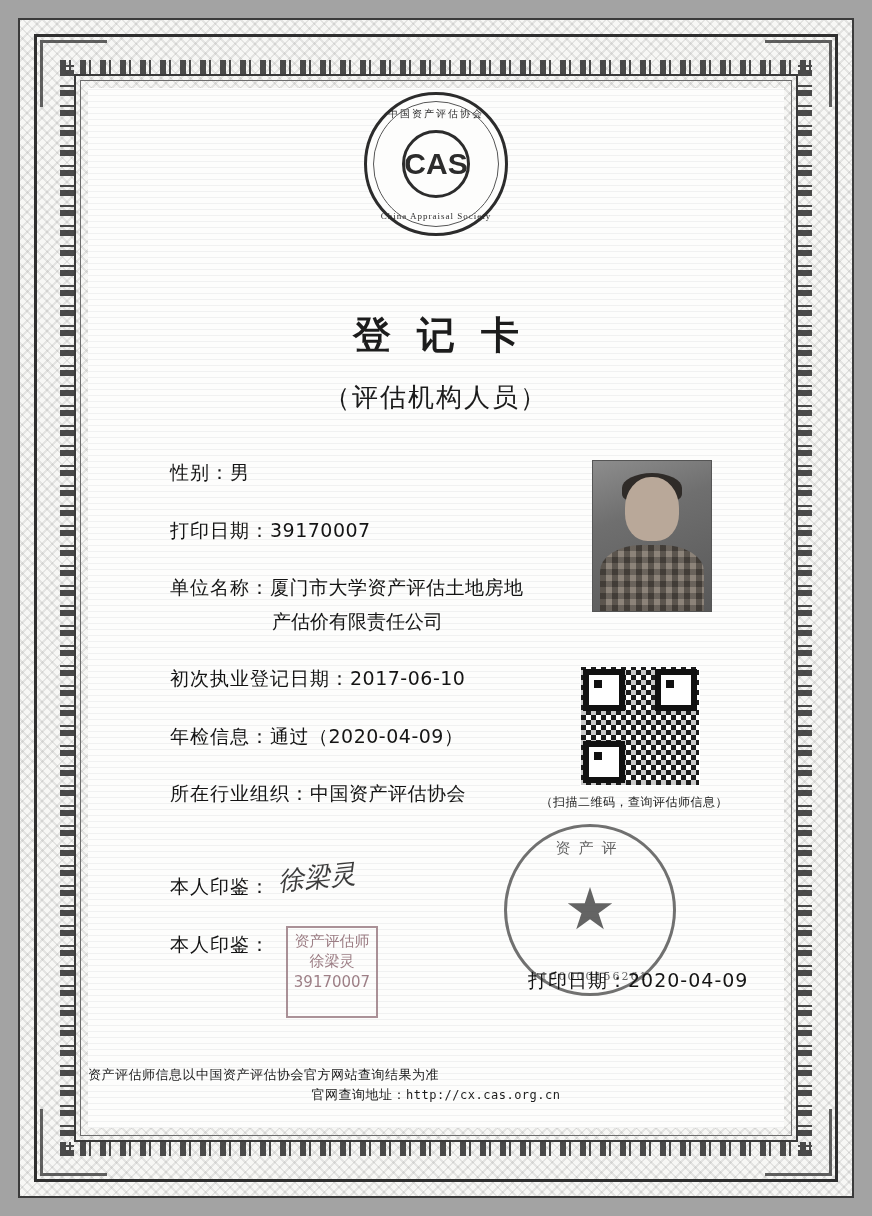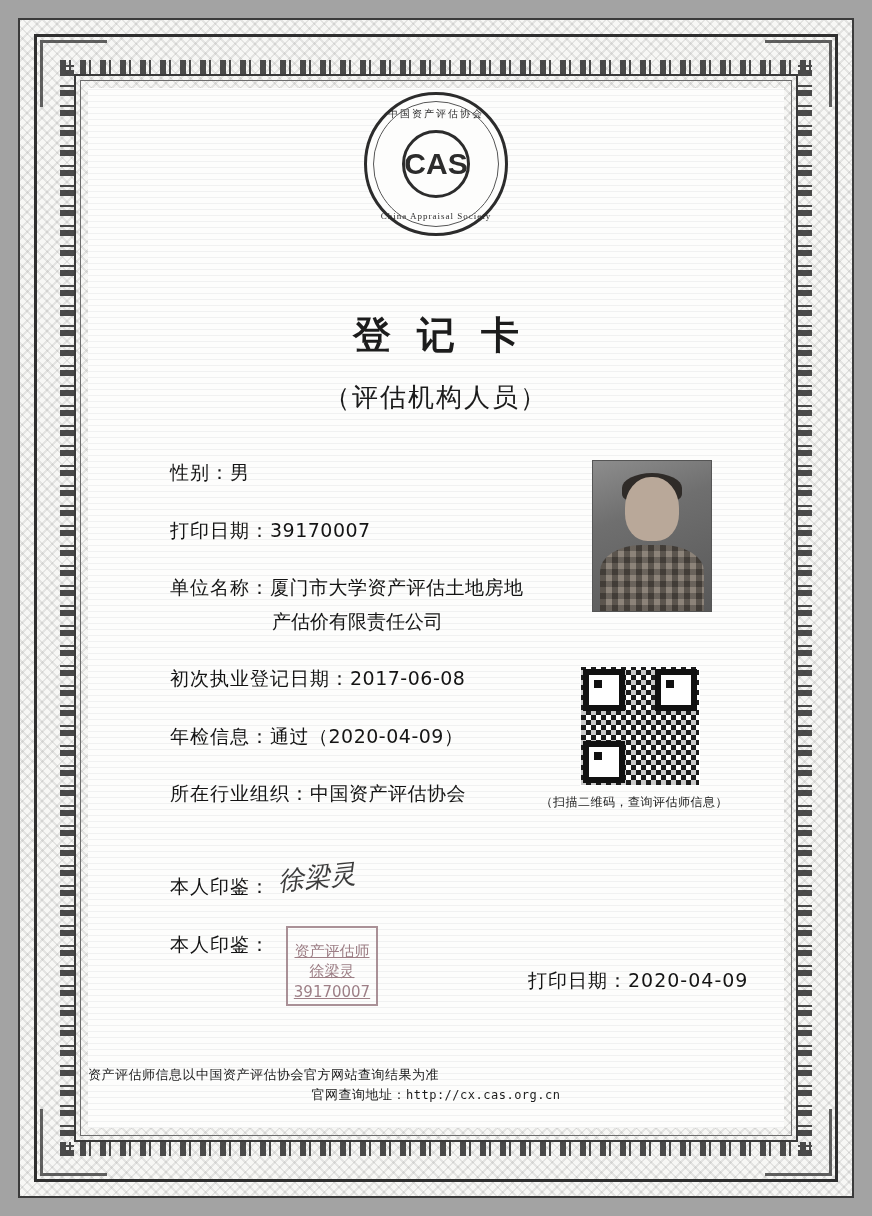--- a/index.html
+++ b/index.html
@@ -294,31 +294,30 @@
     font-size: 19px;
     color: #141414;
     letter-spacing: 1px;
     font-family: "DejaVu Sans", "Liberation Sans", sans-serif;
   }
   .personal-seal {
     position: absolute;
     left: 198px;
     top: 838px;
     width: 92px;
-    height: 80px;
+    height: 92px;
     border: 2px solid #9c7f86;
     color: #8d6a72;
     font-size: 15px;
     line-height: 1.35;
     text-align: center;
-    padding-top: 13px;
+    padding-top: 3px;
     box-sizing: border-box;
     font-family: "DejaVu Sans", "Liberation Sans", sans-serif;
     opacity: 0.85;
-    text-decoration: underline;
   }
 
   
   .official-seal {
     position: absolute;
     right: 108px;
     top: 736px;
     width: 166px;
     height: 166px;
     border-radius: 50%;
@@ -423,21 +422,21 @@
         <span class="label">性别：</span><span class="value">男</span>
       </div>
       <div class="field">
         <span class="label">打印日期：</span><span class="value">39170007</span>
       </div>
       <div class="field multiline">
         <span class="label">单位名称：</span><span class="value">厦门市大学资产评估土地房地</span>
         <span class="value-line2">产估价有限责任公司</span>
       </div>
       <div class="field">
-        <span class="label">初次执业登记日期：</span><span class="value">2017-06-08</span>
+        <span class="label">初次执业登记日期：</span><span class="value">2017-06-10</span>
       </div>
       <div class="field">
         <span class="label">年检信息：</span><span class="value">通过（2020-04-09）</span>
       </div>
       <div class="field">
         <span class="label">所在行业组织：</span><span class="value">中国资产评估协会</span>
       </div>
     </div>
 
     <div class="qr">
@@ -450,20 +449,25 @@
     <div class="sig-row">本人印鉴：</div>
     <div class="sig-hand">徐梁灵</div>
 
     <div class="stamp-row">本人印鉴：</div>
     <div class="personal-seal">
       <div>资产评估师</div>
       <div>徐梁灵</div>
       <div>39170007</div>
     </div>
 
+    <div class="official-seal">
+      <div class="arc-top">资产评</div>
+      <div class="star">★</div>
+      <div class="arc-bottom">1100000156261</div>
+    </div>
 
     <div class="print-date">
       <span>打印日期：</span><span>2020-04-09</span>
     </div>
 
     <div class="footnote1">资产评估师信息以中国资产评估协会官方网站查询结果为准</div>
     <div class="footnote2">
       <span>官网查询地址：</span><span class="url">http://cx.cas.org.cn</span>
     </div>
 

